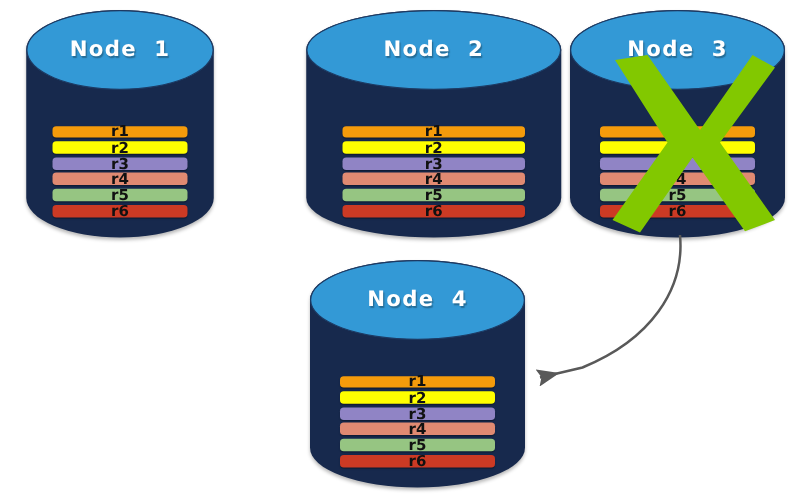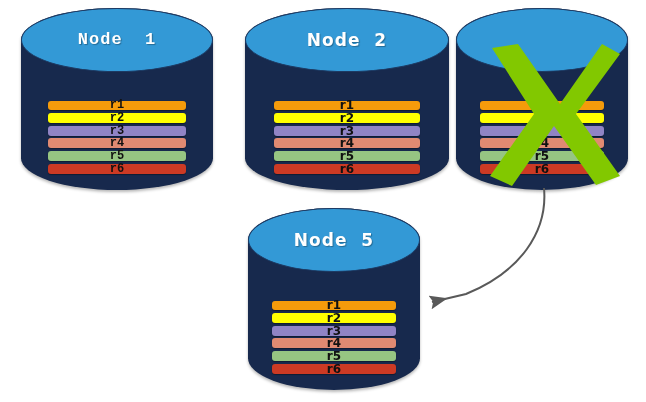--- a/index.html
+++ b/index.html
@@ -104,21 +104,21 @@
     width: 646px;
     height: 402px;
     pointer-events: none;
   }
 </style>
 </head>
 <body style="background: rgb(255, 255, 255);">
 
 <div id="canvas">
 
-  <div class="node" id="n1" style="left:21px; top:8px; width:192px; height:182px;font-family:Liberation Mono, monospace;">
+  <div class="node" id="n1" style="left:21px; top:8px; width:150px; height:182px;">
     <div class="node-body" style="background: rgb(23, 41, 77);"></div>
     <div class="node-top" style="background: rgb(51, 153, 214);"></div>
     <div class="node-label" style="color: rgb(255, 255, 255);">Node  1</div>
     <div class="records">
       <div class="record" style="background: rgb(245, 155, 11);">r1</div>
       <div class="record" style="background: rgb(255, 255, 0);">r2</div>
       <div class="record" style="background: rgb(144, 132, 197);">r3</div>
       <div class="record" style="background: rgb(224, 138, 114);">r4</div>
       <div class="record" style="background: rgb(150, 197, 130);">r5</div>
       <div class="record" style="background: rgb(204, 58, 36);">r6</div>
@@ -135,40 +135,41 @@
       <div class="record" style="background: rgb(144, 132, 197);">r3</div>
       <div class="record" style="background: rgb(224, 138, 114);">r4</div>
       <div class="record" style="background: rgb(150, 197, 130);">r5</div>
       <div class="record" style="background: rgb(204, 58, 36);">r6</div>
     </div>
   </div>
 
   <div class="node" id="n3" style="left:456px; top:8px; width:172px; height:182px;">
     <div class="node-body" style="background: rgb(23, 41, 77);"></div>
     <div class="node-top" style="background: rgb(51, 153, 214);"></div>
+    <div class="node-label" style="color: rgb(255, 255, 255);">Node  3</div>
     <div class="records">
       <div class="record" style="background: rgb(245, 155, 11);">r1</div>
       <div class="record" style="background: rgb(255, 255, 0);">r2</div>
       <div class="record" style="background: rgb(144, 132, 197);">r3</div>
       <div class="record" style="background: rgb(224, 138, 114);">r4</div>
       <div class="record" style="background: rgb(150, 197, 130);">r5</div>
       <div class="record" style="background: rgb(204, 58, 36);">r6</div>
     </div>
   </div>
 
   <svg class="x-mark" style="left:484px; top:42px;" width="140" height="146" viewBox="0 0 140 146">
     <g id="x-mark-g" fill="#82c800">
       <polygon points="8,6 34,2 76,62 118,2 136,12 92,72 136,134 112,143 70,84 28,144 6,134 50,72"></polygon>
     </g>
   </svg>
 
   <div class="node" id="n4" style="left:248px; top:208px; width:172px; height:182px;">
     <div class="node-body" style="background: rgb(23, 41, 77);"></div>
     <div class="node-top" style="background: rgb(51, 153, 214);"></div>
-    <div class="node-label" style="color: rgb(255, 255, 255);">Node  5</div>
+    <div class="node-label" style="color: rgb(255, 255, 255);">Node  4</div>
     <div class="records">
       <div class="record" style="background: rgb(245, 155, 11);">r1</div>
       <div class="record" style="background: rgb(255, 255, 0);">r2</div>
       <div class="record" style="background: rgb(144, 132, 197);">r3</div>
       <div class="record" style="background: rgb(224, 138, 114);">r4</div>
       <div class="record" style="background: rgb(150, 197, 130);">r5</div>
       <div class="record" style="background: rgb(204, 58, 36);">r6</div>
     </div>
   </div>
 

